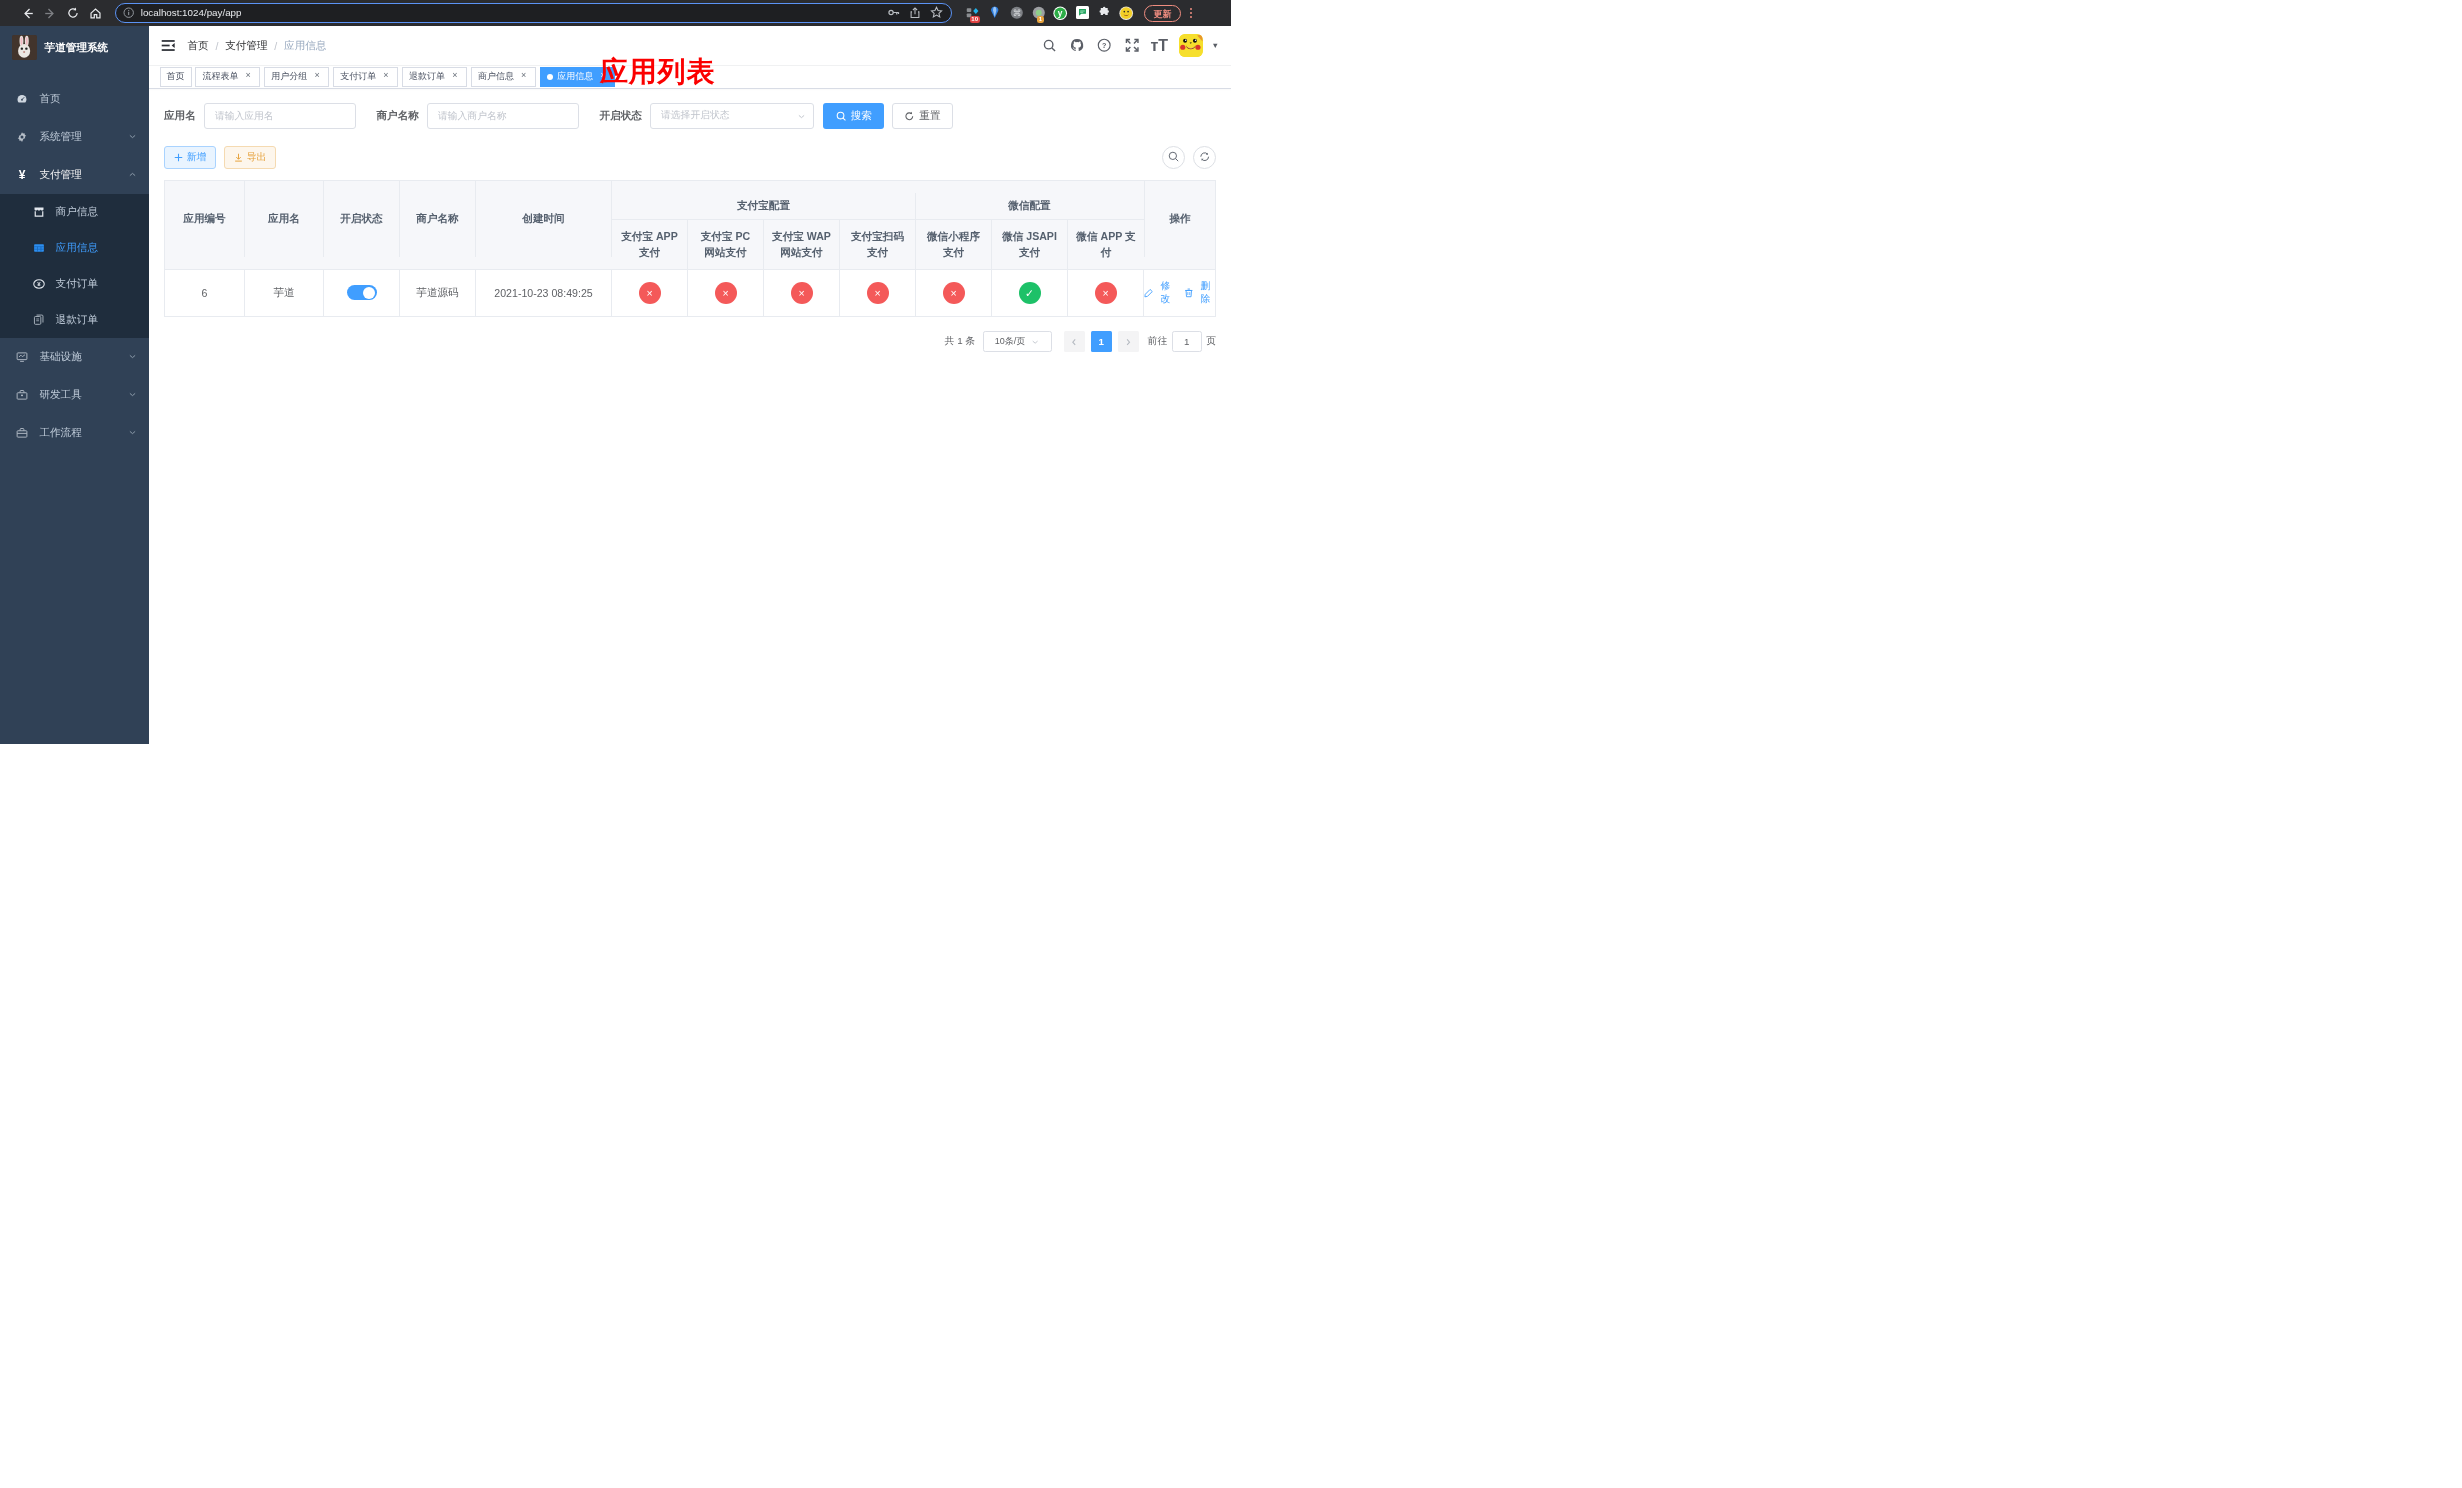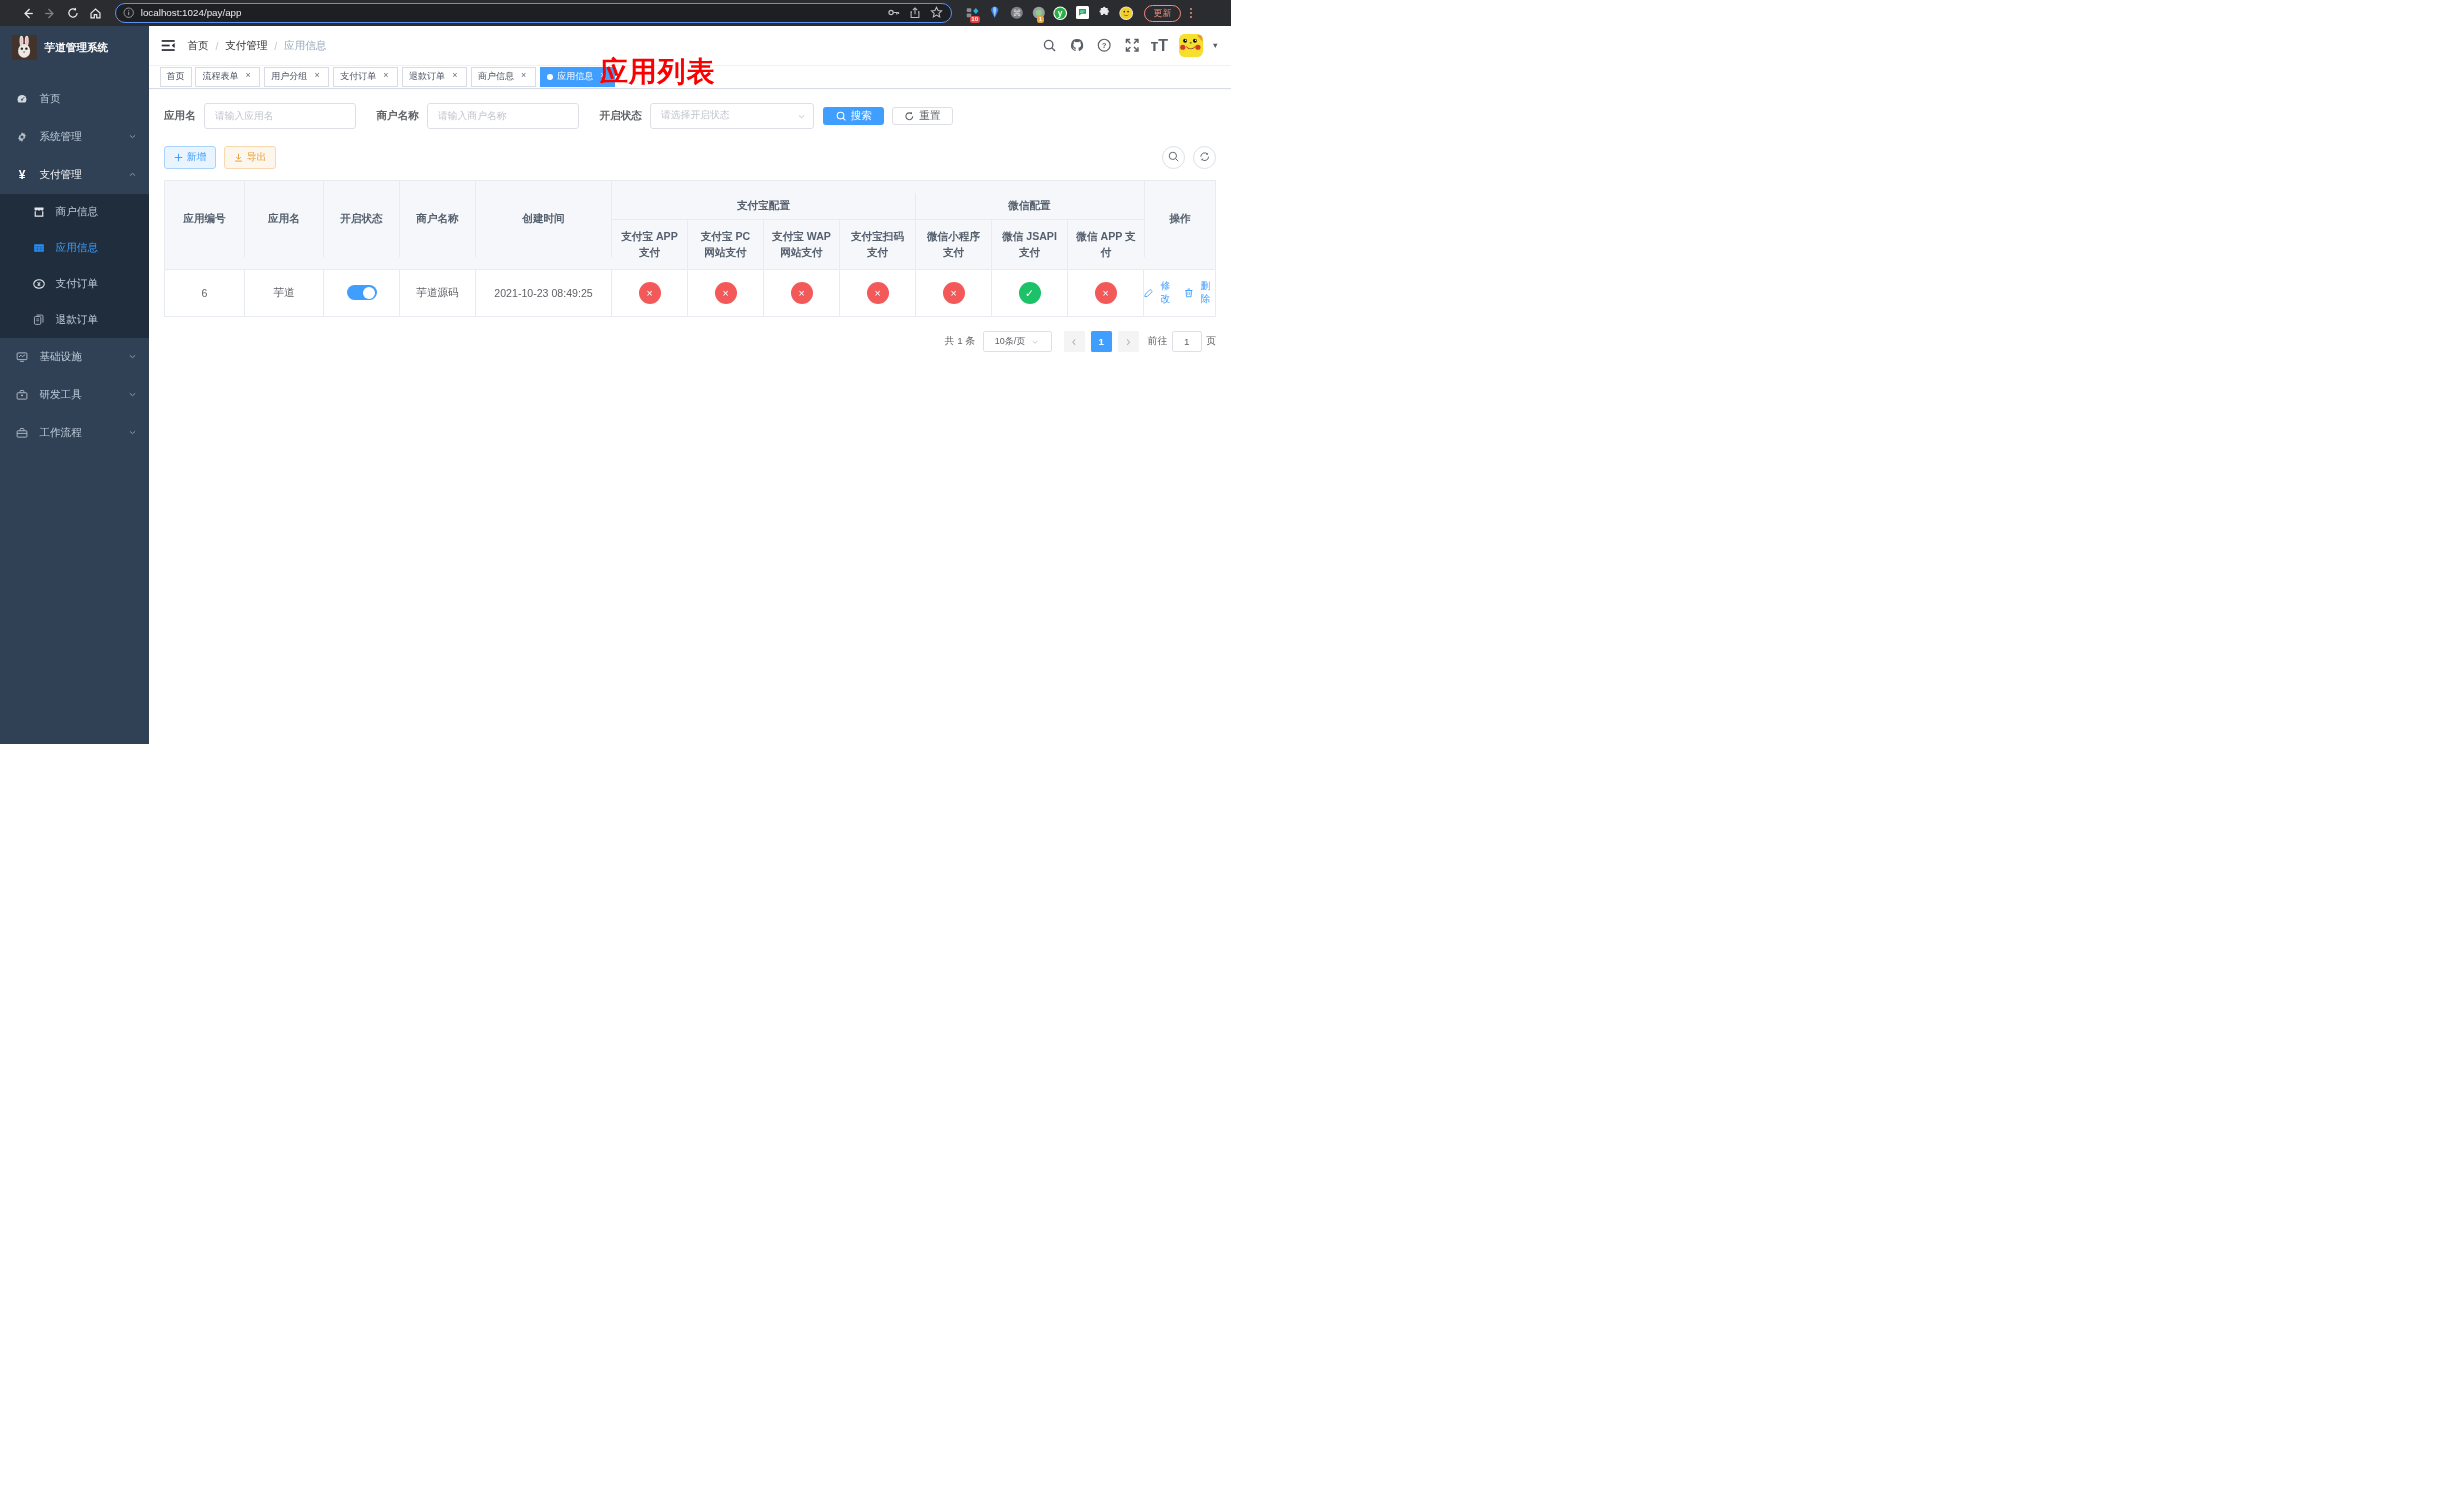--- a/index.html
+++ b/index.html
@@ -10,21 +10,21 @@
   
   .browser-bar { height:26px; background:#2b2c2f; display:flex; align-items:center; padding:0 18px; gap:3px; }
   .nav-btn { width:19.7px; height:19.7px; display:flex; align-items:center; justify-content:center; border-radius:50%; }
   .url-pill { flex:0 0 837px; height:20.4px; margin-left:6px; background:#1e1f22; border:1.5px solid #5b93f5; border-radius:10.6px; display:flex; align-items:center; padding:0 7.6px; gap:6px; }
   .url-text { color:#e8eaed; font-size:9.8px; flex:1; white-space:nowrap; overflow:hidden; }
   .pill-right { display:flex; align-items:center; gap:9px; }
   .ext-row { display:flex; align-items:center; gap:7.6px; margin-left:10.6px; }
   .ext-ico { position:relative; width:14.4px; height:14.4px; display:flex; align-items:center; justify-content:center; }
   .badge { position:absolute; bottom:-3px; left:4.5px; font-size:6px; color:#fff; background:#e04343; border-radius:2.3px; padding:0 1.5px; line-height:7.6px; font-weight:bold; }
   .badge.orange { background:#e8a33d; color:#fff; left:6px; }
-  .update-pill { margin-left:7.6px; height:17px; border:1.1px solid #ef8d80; border-radius:9px; color:#ef8d80; font-size:9px; display:flex; align-items:center; padding:0 8.3px; font-weight:normal; }
+  .update-pill { margin-left:7.6px; height:17px; border:1.1px solid #ef8d80; border-radius:9px; color:#ef8d80; font-size:9px; display:flex; align-items:flex-end; padding:0 8.3px; font-weight:bold; }
   .kebab { display:flex; flex-direction:column; gap:1.5px; margin:0 3px 0 6px; }
   .kebab i { width:2.3px; height:2.3px; border-radius:50%; background:#ef8d80; }
 
   
   .app { display:flex; height:719px; }
   .sidebar { width:149px; background:#304156; color:#bfcbd9; flex-shrink:0; overflow:hidden; }
   .logo-row { display:flex; align-items:center; padding:9px 10.6px 9px 12px; }
   .logo-img { width:25px; height:25px; border-radius:2.3px; background:#3b322f; }
   .logo-title { color:#fff; font-weight:bold; font-size:10.6px; margin-left:7.6px; }
   .menu { margin-top:10.6px; }
@@ -63,21 +63,21 @@
   
   .content { padding:14.4px 15px 0; flex:1; }
   .filter-row { display:flex; align-items:center; }
   .f-label { font-weight:bold; color:#606266; margin-right:8.3px; }
   .f-group { display:flex; align-items:center; margin-right:20.4px; }
   .f-input { width:152px; height:26px; border:0.8px solid #dcdfe6; border-radius:3px; padding:0 9.8px; font-size:9.8px; color:#606266; outline:none; font-family:inherit; }
   .f-input::placeholder { color:#c0c4cc; }
   .f-select { width:164px; height:26px; border:0.8px solid #dcdfe6; border-radius:3px; padding:0 19.7px 0 9.8px; display:flex; align-items:center; position:relative; cursor:pointer; }
   .f-select .ph { color:#c0c4cc; font-size:9.8px; }
   .f-select .sel-chev { position:absolute; right:6.8px; top:8.3px; color:#c0c4cc; }
-  .btn { height:18px; border-radius:3px; display:inline-flex; align-items:center; justify-content:center; font-size:10.6px; cursor:pointer; border:0.8px solid transparent; }
+  .btn { height:26px; border-radius:3px; display:inline-flex; align-items:center; justify-content:center; font-size:10.6px; cursor:pointer; border:0.8px solid transparent; }
   .btn-search { background:#409eff; color:#fff; padding:0 11.4px; gap:4.5px; }
   .btn-reset { background:#fff; color:#606266; border-color:#dcdfe6; padding:0 11.4px; gap:4.5px; margin-left:7.6px;justify-content:center; }
 
   .toolbar-row { margin-top:16.7px; display:flex; align-items:center; }
   .btn-mini { height:23px; font-size:9.8px; border-radius:3px; padding:0 9px; display:inline-flex; align-items:center; gap:3.8px; cursor:pointer; }
   .btn-add { background:#e9f4ff; border:0.8px solid #a9d3ff; color:#409eff; }
   .btn-export { background:#fdf6ec; border:0.8px solid #f5dab1; color:#e6a23c; margin-left:7.6px; }
   .tb-right { margin-left:auto; display:flex; gap:7.6px; }
   .circ-btn { width:23px; height:23px; border:0.8px solid #dde0e5; border-radius:50%; background:#fff; display:flex; align-items:center; justify-content:center; color:#606266; cursor:pointer; }
 

